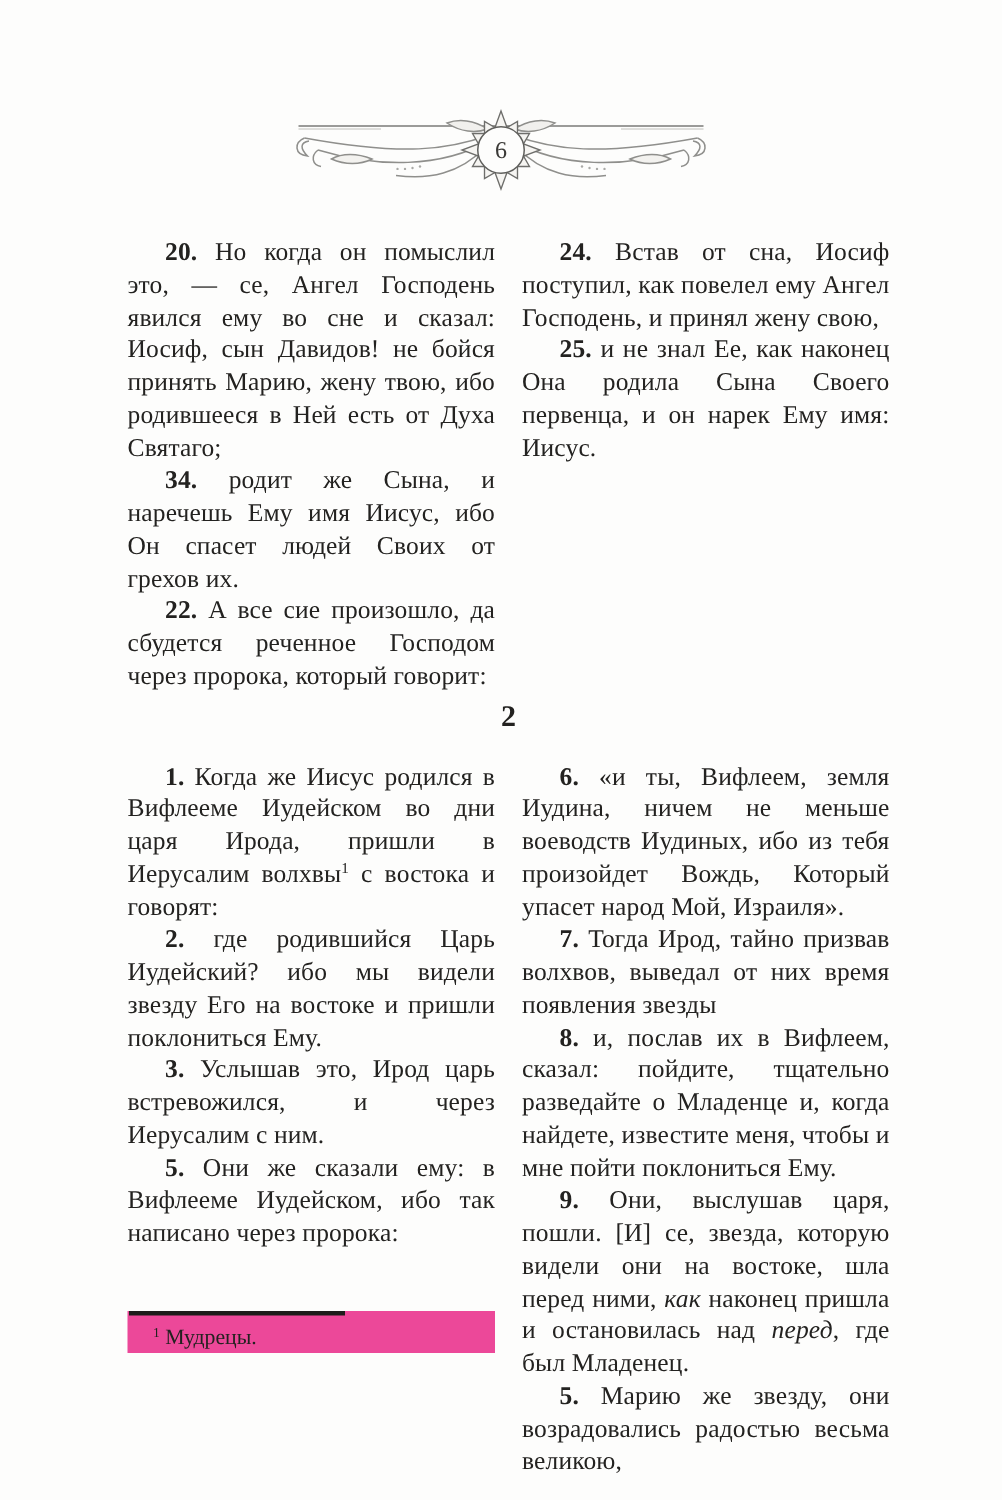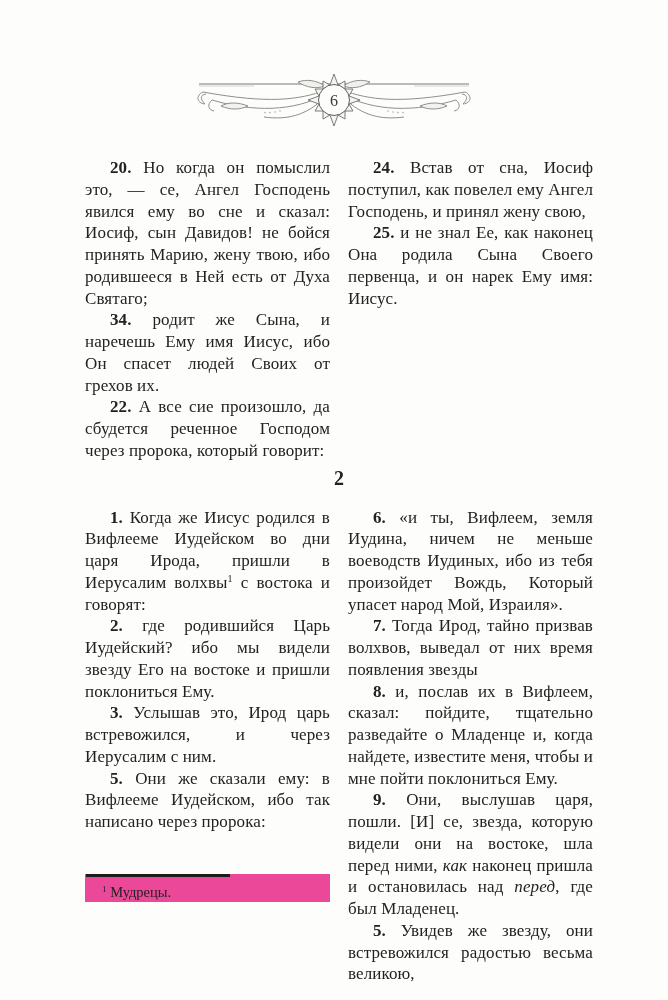--- a/index.html
+++ b/index.html
@@ -121,21 +121,21 @@
           <p class="verse"><span class="vnum">1.</span> <span>Когда же Иисус родился в Вифлееме Иудейском во дни царя Ирода, пришли в Иерусалим волхвы</span><sup class="vsup">1</sup><span> с востока и говорят:</span></p>
           <p class="verse"><span class="vnum">2.</span> <span>где родившийся Царь Иудейский? ибо мы видели звезду Его на востоке и пришли поклониться Ему.</span></p>
           <p class="verse"><span class="vnum">3.</span> <span>Услышав это, Ирод царь встревожился, и через Иерусалим с ним.</span></p>
           <p class="verse"><span class="vnum">5.</span> <span>Они же сказали ему: в Вифлееме Иудейском, ибо так написано через пророка:</span></p>
         </div>
       <div class="col">
           <p class="verse"><span class="vnum">6.</span> <span>«и ты, Вифлеем, земля Иудина, ничем не меньше воеводств Иудиных, ибо из тебя произойдет Вождь, Который упасет народ Мой, Израиля».</span></p>
           <p class="verse"><span class="vnum">7.</span> <span>Тогда Ирод, тайно призвав волхвов, выведал от них время появления звезды</span></p>
           <p class="verse"><span class="vnum">8.</span> <span>и, послав их в Вифлеем, сказал: пойдите, тщательно разведайте о Младенце и, когда найдете, известите меня, чтобы и мне пойти поклониться Ему.</span></p>
           <p class="verse"><span class="vnum">9.</span> <span>Они, выслушав царя, пошли. [И] се, звезда, которую видели они на востоке, шла перед ними, </span><i>как</i><span> наконец пришла и остановилась над </span><i>перед</i><span>, где был Младенец.</span></p>
-          <p class="verse"><span class="vnum">5.</span> <span>Увидев же звезду, они встревожился радостью весьма великою,</span></p>
+          <p class="verse"><span class="vnum">5.</span> <span>Марию же звезду, они возрадовались радостью весьма великою,</span></p>
         </div>
     </section>
   </main>
 
   <div class="footnote">
     <div class="footnote-rule"></div>
     <div class="footnote-line">
       <sup class="fsup">1</sup>
       <span>Мудрецы.</span>
     </div>

